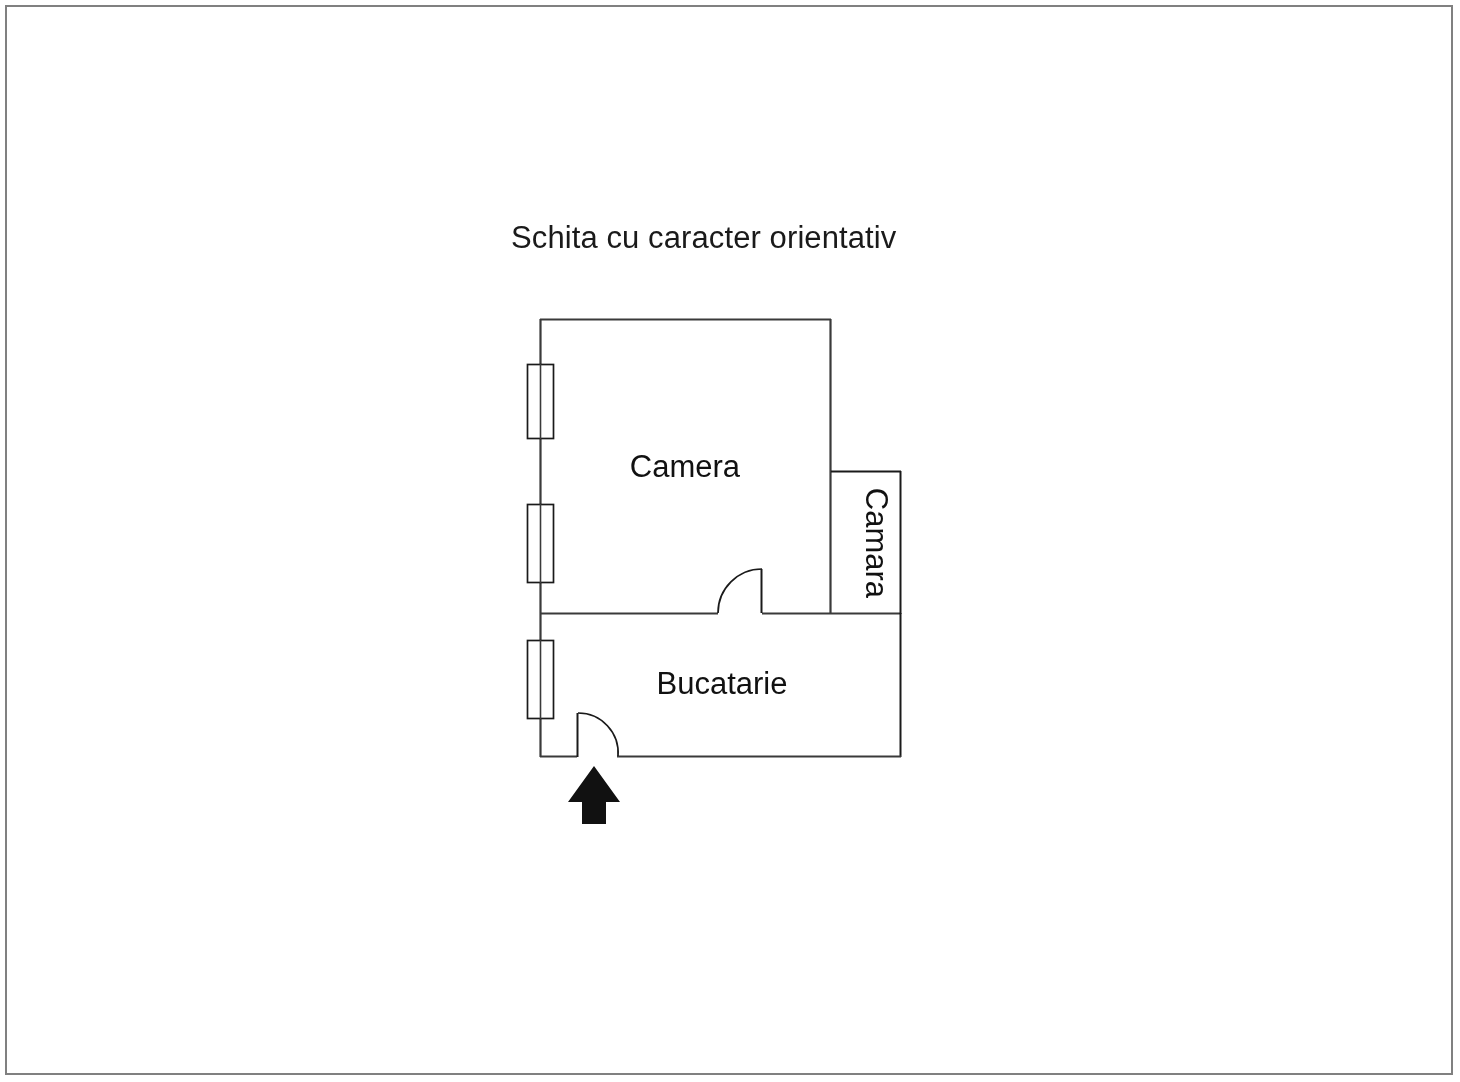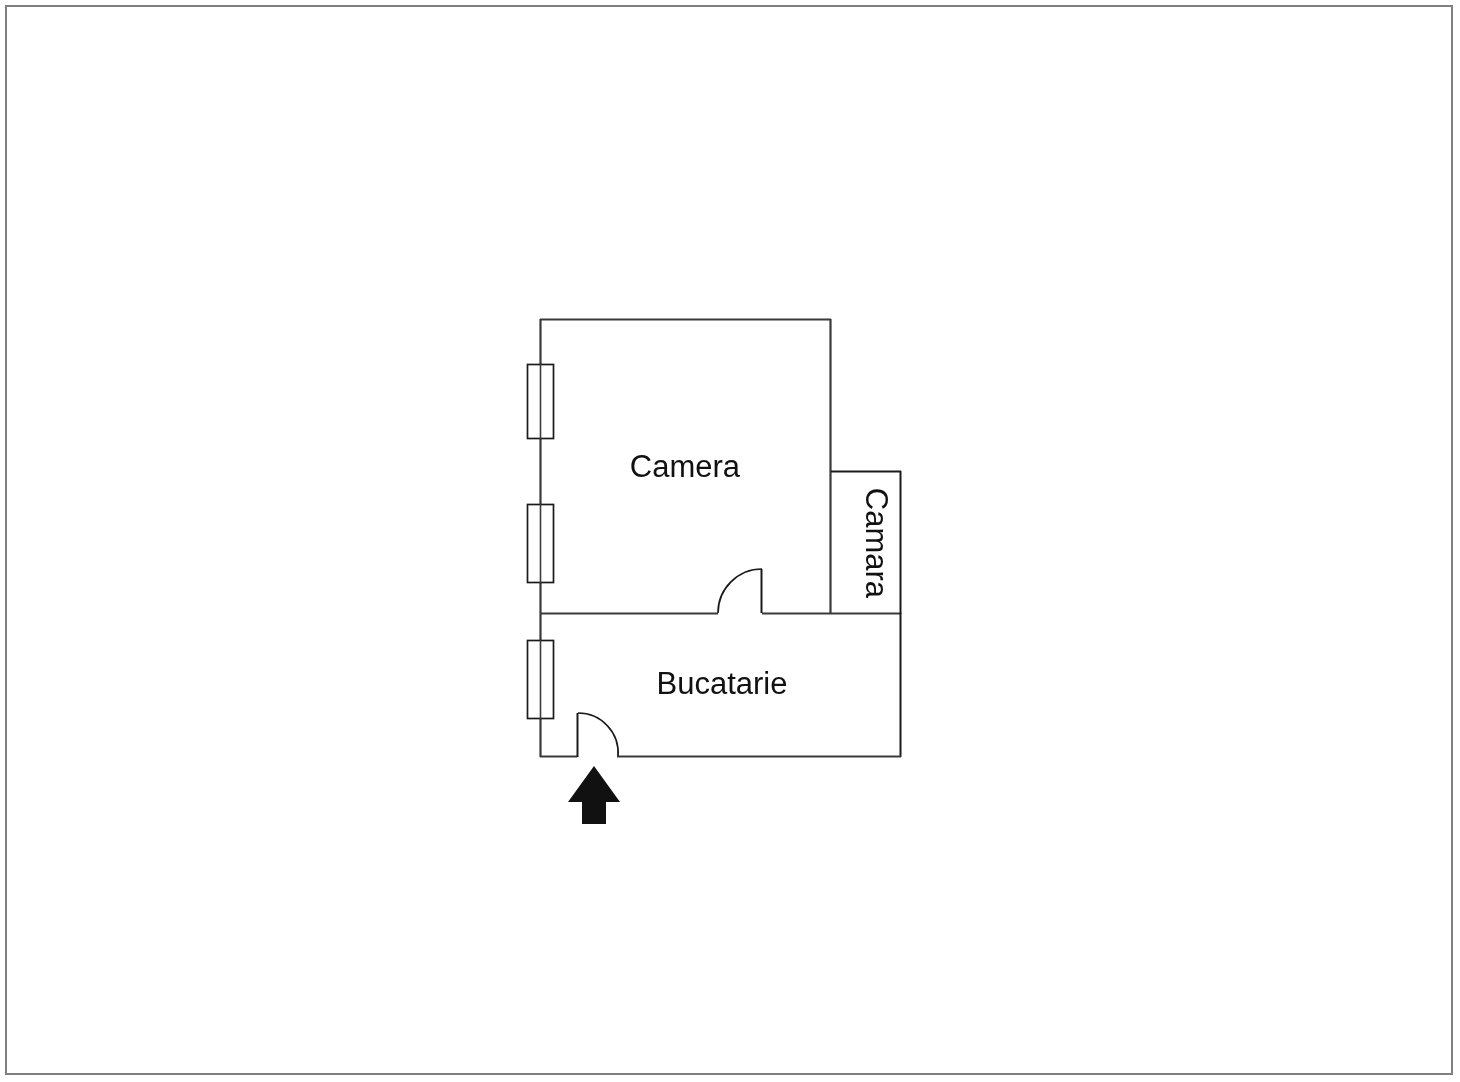--- a/index.html
+++ b/index.html
@@ -59,20 +59,21 @@
     font-size: 31px;
     fill: #111111;
   }
 </style>
 </head>
 <body>
 
 <div id="page">
   <div id="page-border"></div>
 
+  <div id="plan-title">Schita cu caracter orientativ</div>
 
   <svg id="floorplan-svg" viewBox="0 0 1460 1082">
 
     <g>
 
       <line x1="540" y1="319.5" x2="831" y2="319.5" stroke="#3a3a3a" stroke-width="2.2"></line>
 
       <line x1="830.5" y1="319" x2="830.5" y2="471" stroke="#3a3a3a" stroke-width="2.2"></line>
 
       <line x1="830.5" y1="471" x2="830.5" y2="614" stroke="#3a3a3a" stroke-width="2.2"></line>

